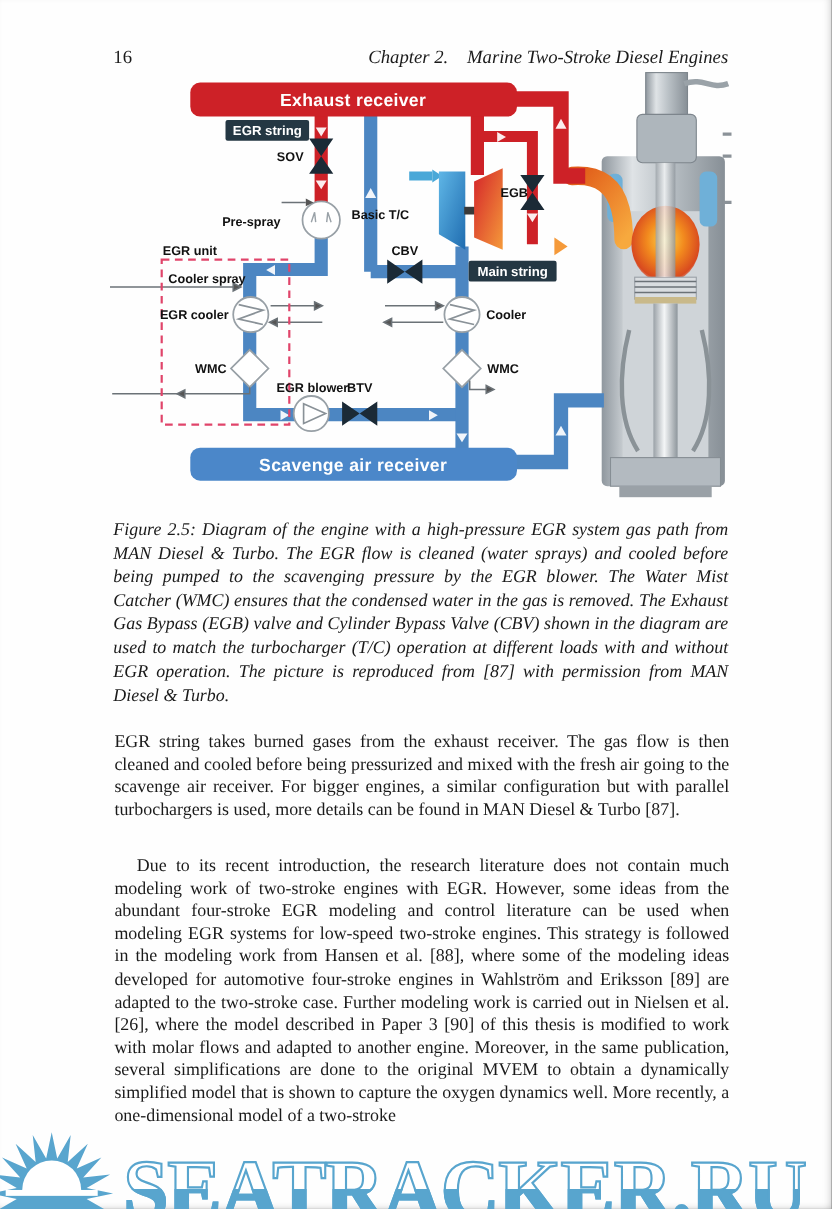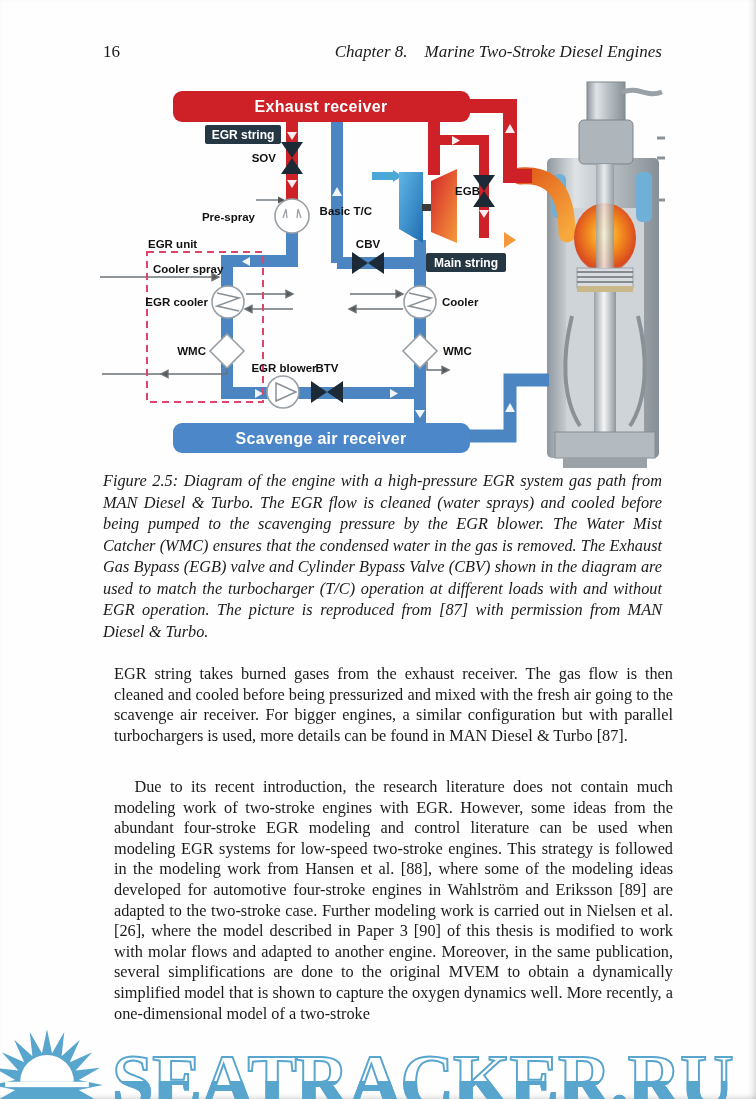--- a/index.html
+++ b/index.html
@@ -2,24 +2,24 @@
 <html><head>
 <meta charset="utf-8">
 <style>
   html,body{margin:0;padding:0;background:#888;}
   #page{position:relative;width:756px;height:1099px;background:#fefefe;margin:0 auto;
         font-family:"Liberation Serif",serif;color:#1a1a1a;overflow:hidden;
         box-shadow:inset -6px 0 8px -6px rgba(0,0,0,.25), inset 0 -5px 7px -5px rgba(0,0,0,.2);}
   .hdr{position:absolute;top:42px;left:103px;right:94px;display:flex;justify-content:space-between;
        font-size:17px;}
   .hdr .chap{font-style:italic;}
-  .fig{position:absolute;left:100px;top:80px;width:565px;height:392px;text-decoration:underline;}
+  .fig{position:absolute;left:100px;top:64px;width:565px;height:392px;text-decoration:underline;}
   .caption{position:absolute;left:103px;top:470px;width:559px;font-size:16.3px;line-height:21.5px;
            text-align:justify;font-style:italic;}
-  .para{position:absolute;left:114px;width:559px;font-size:16.3px;line-height:20.6px;text-align:justify;}
+  .para{position:absolute;left:104px;width:559px;font-size:16.3px;line-height:20.6px;text-align:justify;}
   #para1{top:664px;}
   #para2{top:777px;text-indent:1.25em;}
   .wm{position:absolute;left:0;top:1036px;width:756px;height:99px;pointer-events:none;}
   .wm-text{position:absolute;left:112px;top:-4px;width:644px;height:99px;
            font-family:"Liberation Serif",serif;font-weight:bold;font-size:77px;line-height:99px;
            letter-spacing:-1px;transform:scaleX(.96);transform-origin:left center;
            background:linear-gradient(to bottom, #ffffff 0 49px, #58a5ce 49px 100%);
            -webkit-background-clip:text;background-clip:text;color:transparent;
            -webkit-text-stroke:2px #58a5ce;white-space:nowrap;}
   .wm-sun{position:absolute;left:-12px;top:-10px;}
@@ -28,21 +28,21 @@
   .lblw{font-size:12px;font-weight:bold;fill:#fff;}
   .barw{font-size:16px;font-weight:bold;fill:#fff;letter-spacing:.3px;}
 </style>
 </head>
 <body>
 
 <div id="page">
 
   <div class="hdr">
     <span>16</span>
-    <span class="chap">Chapter 8.  Marine Two-Stroke Diesel Engines</span>
+    <span class="chap">Chapter 2.  Marine Two-Stroke Diesel Engines</span>
   </div>
 
   <div class="fig">
   <svg width="565" height="392" viewBox="0 0 565 392">
     <defs>
       <linearGradient id="gcomp" x1="0" y1="0" x2="1" y2="1">
         <stop offset="0" stop-color="#5fb6e6"></stop>
             <stop offset="1" stop-color="#1f6cb0"></stop>
       </linearGradient>
       <linearGradient id="gturb" x1="0" y1="0" x2="1" y2="1">

